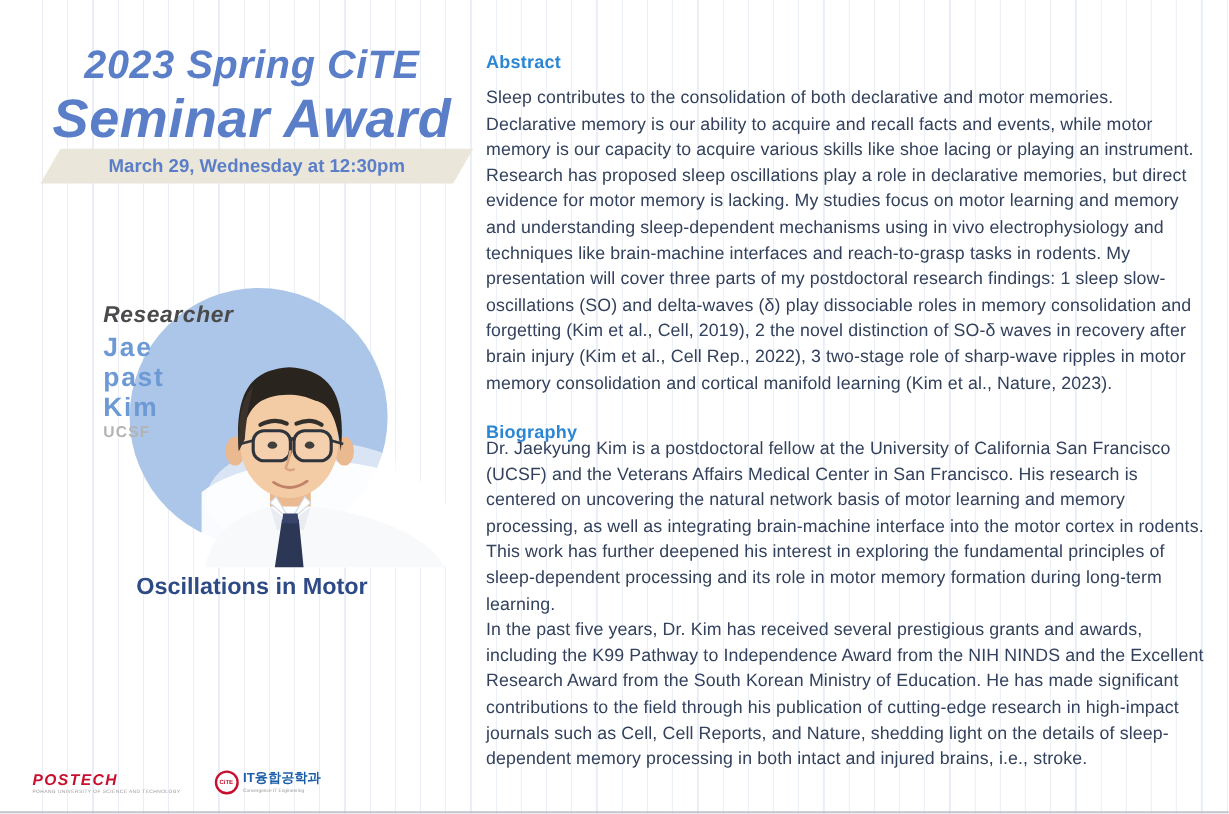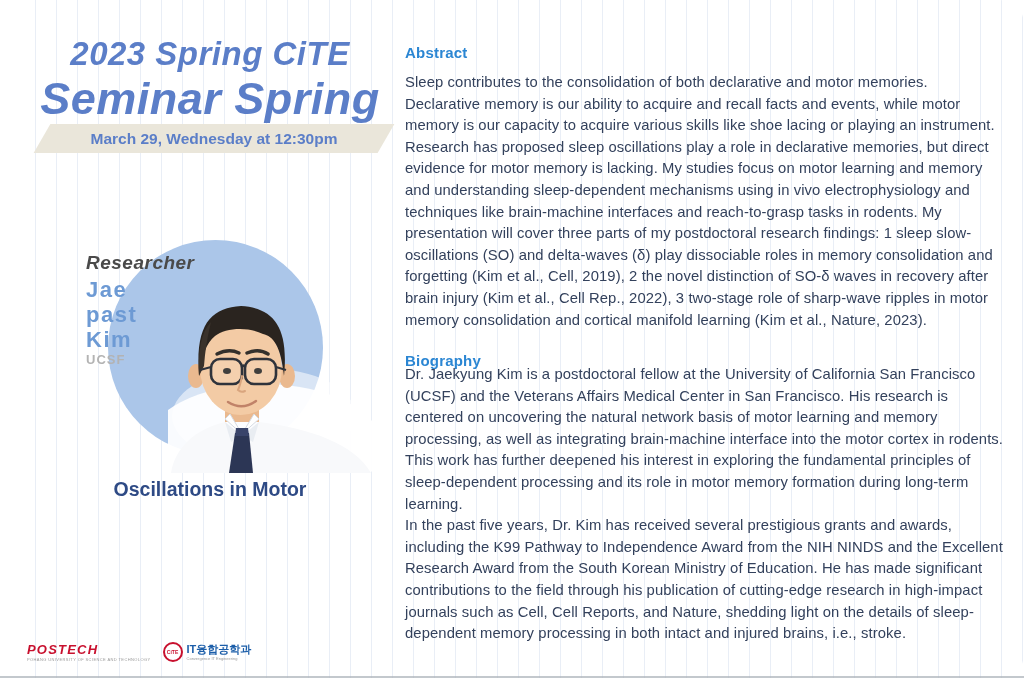--- a/index.html
+++ b/index.html
@@ -8,21 +8,20 @@
     font-family:"Liberation Sans", sans-serif;
     background:#ffffff;
     overflow:hidden;
   }
   .page{
     position:relative;width:1024px;height:678px;
     background-image:repeating-linear-gradient(90deg,
       transparent 0px, transparent 20px,
       #e9eef6 20px, #e9eef6 21px);
     background-position:15px 0;
-    border-radius:24px;
   }
   .bottom-edge{
     position:absolute;left:0;bottom:0;width:100%;height:2px;
     background:#aab0b8;opacity:.7;
   }
 
   
   .title-block{
     position:absolute;left:15px;top:36px;width:390px;text-align:center;
     color:var(--color-title-blue,#5b7ec8);
@@ -68,21 +67,21 @@
 
   .talk-title{
     position:absolute;left:20px;top:478px;width:380px;text-align:center;
     font-size:19.5px;font-weight:800;line-height:23px;
     color:var(--color-title-navy,#2e4a85);
   }
 
   
   .footer{
     position:absolute;left:27px;top:640px;height:24px;
-    display:flex;align-items:center;gap:12px;
+    display:flex;align-items:center;gap:28px;
   }
   .postech-logo{display:flex;flex-direction:column;line-height:1;}
   .postech-name{
     font-size:13px;font-weight:800;font-style:italic;letter-spacing:1.2px;
     color:var(--color-postech-red,#c8102e);
   }
   .postech-tagline{font-size:4px;color:#9a9a9a;letter-spacing:.4px;margin-top:2px;white-space:nowrap;}
   .dept-logo{display:flex;align-items:center;gap:4px;}
   .dept-badge{
     width:16px;height:16px;border-radius:50%;
@@ -114,21 +113,21 @@
   .biography-body{top:364px;}
   .body-text p{margin:0;}
 </style>
 </head>
 <body>
 
 <div class="page">
 
   <div class="title-block">
     <div class="title-line1">2023 Spring CiTE</div>
-    <div class="title-line2">Seminar Spring</div>
+    <div class="title-line2">Seminar Award</div>
   </div>
 
   <div class="date-banner">
     <div class="inner">March 29, Wednesday at 12:30pm</div>
   </div>
 
   <div class="photo-circle"></div>
 
   <svg class="researcher-photo" viewBox="0 0 202 247" aria-hidden="true">
 

